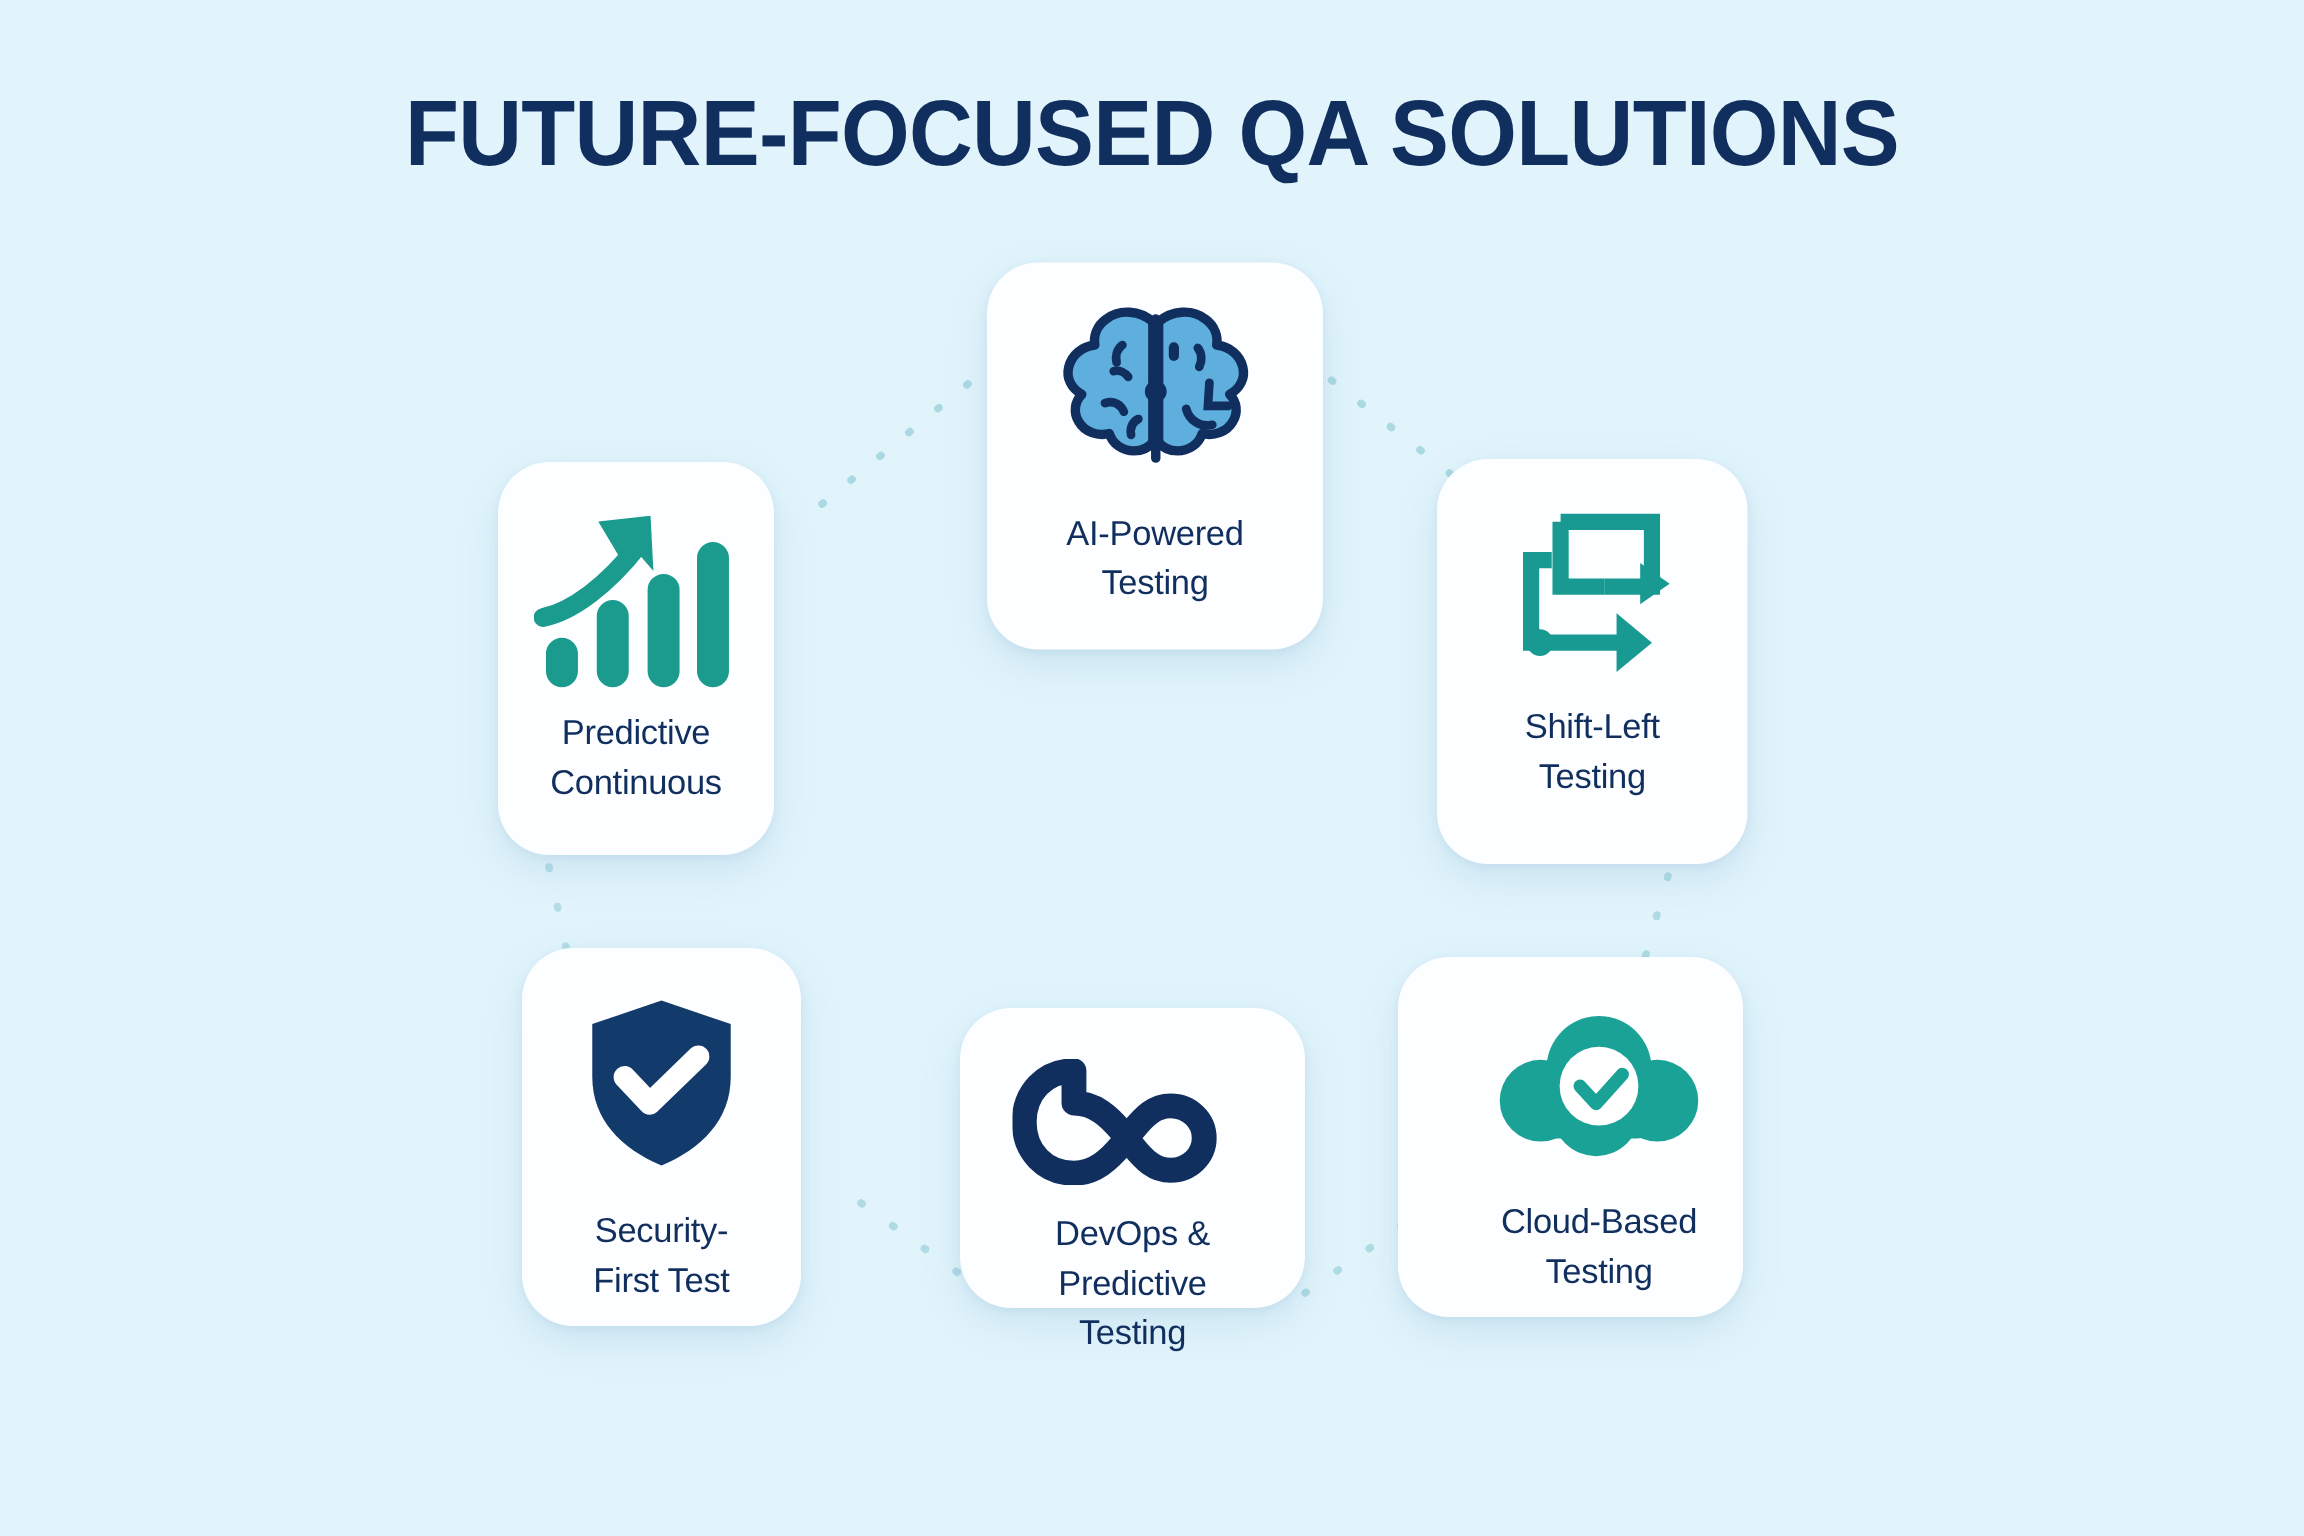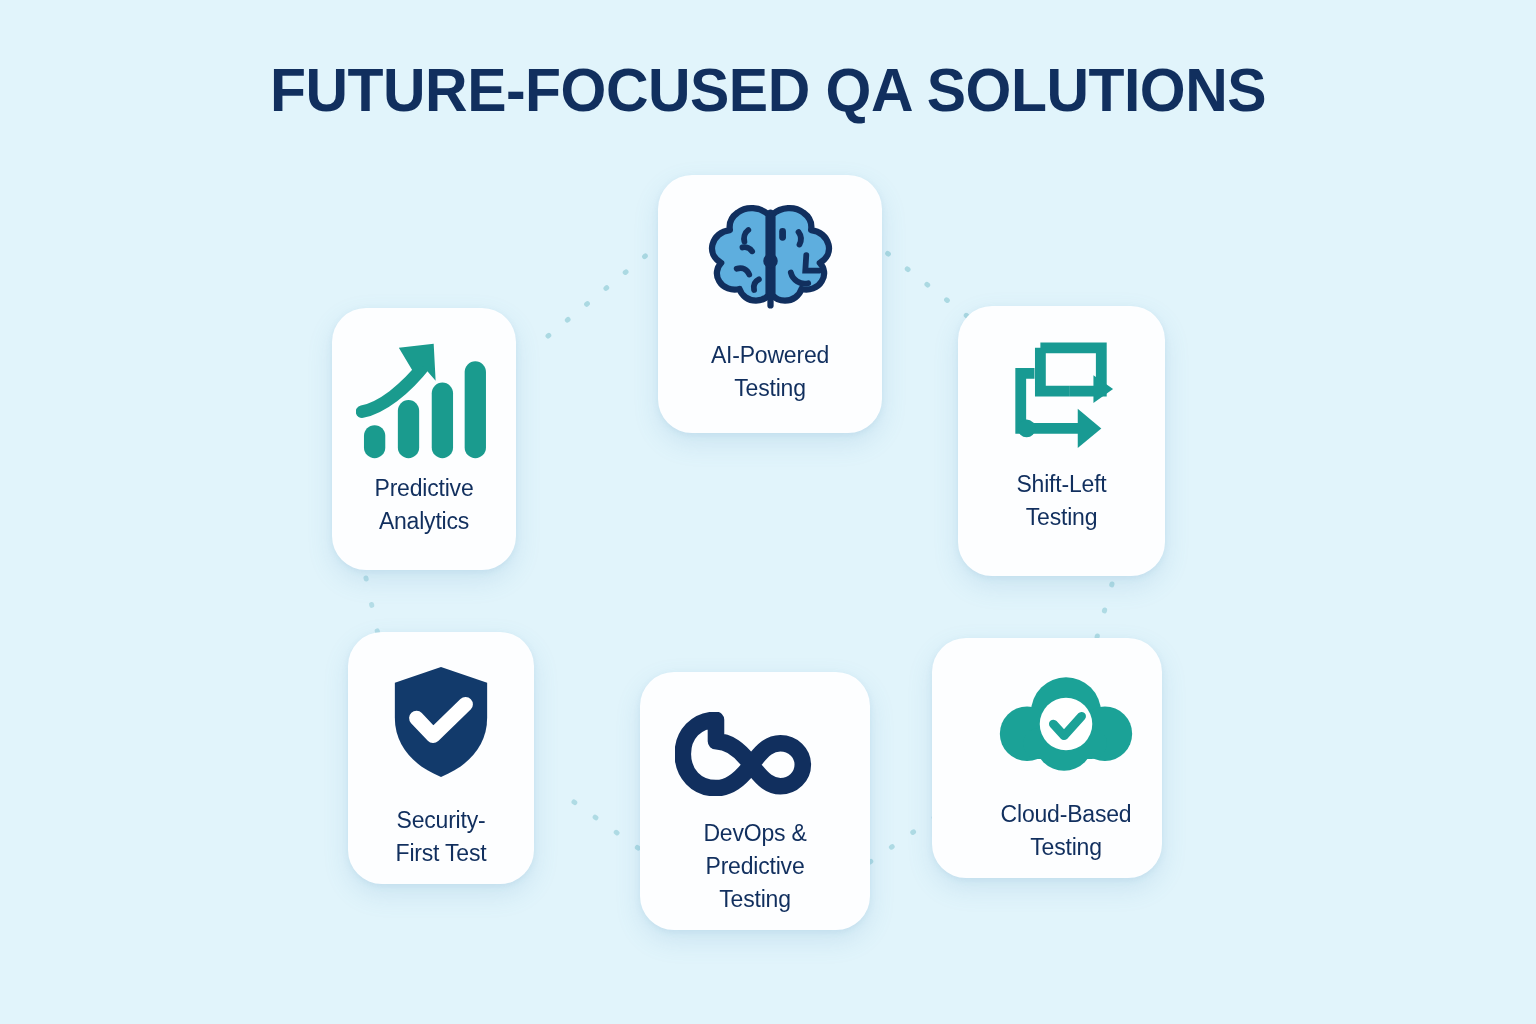--- a/index.html
+++ b/index.html
@@ -65,21 +65,21 @@
   #card-predictive .card-label { margin-top:10px; }
 
   #card-shift     { left:958px; top:306px; width:207px; height:270px; }
   #card-shift .icon-wrap   { height:116px; margin-top:14px; }
   #card-shift .card-label  { margin-top:14px; }
 
   #card-security  { left:348px; top:632px; width:186px; height:252px; }
   #card-security .icon-wrap  { height:120px; margin-top:12px; }
   #card-security .card-label { margin-top:22px; }
 
-  #card-devops    { left:640px; top:672px; width:230px; height:258px; }
+  #card-devops    { left:640px; top:672px; width:230px; height:200px; }
   #card-devops .icon-wrap   { height:100px; margin-top:16px; }
   #card-devops .card-label  { margin-top:16px; }
 
   #card-cloud     { left:932px; top:638px; width:230px; height:240px;padding-left:48px; }
   #card-cloud .icon-wrap   { height:112px; margin-top:14px; }
   #card-cloud .card-label  { margin-top:16px; }
 </style>
 </head>
 <body>
 
@@ -148,21 +148,21 @@
           <rect x="43" y="62" width="22" height="60" rx="11"></rect>
           <rect x="78" y="44" width="22" height="78" rx="11"></rect>
           <rect x="112" y="22" width="22" height="100" rx="11"></rect>
         </g>
         <path d="M6 74C26 70 50 52 72 24" stroke="#1a9b8e" stroke-width="13" fill="none" stroke-linecap="round"></path>
         <path d="M44 8l36-4 2 38-13-15-10 6z" fill="#1a9b8e"></path>
       </svg>
     </div>
     <div class="card-label">
       <div>Predictive</div>
-      <div>Analytics</div>
+      <div>Continuous</div>
     </div>
   </div>
 
   <div class="card" id="card-shift">
     <div class="icon-wrap">
       <svg width="118" height="112" viewBox="0 0 120 114">
         <g fill="none" stroke="#189a93" stroke-width="11" stroke-linejoin="miter" stroke-linecap="butt">
           <path d="M32 34H18v56h60"></path>
           <path d="M38 8h62v44H68"></path>
           <path d="M38 8v44h30"></path>

